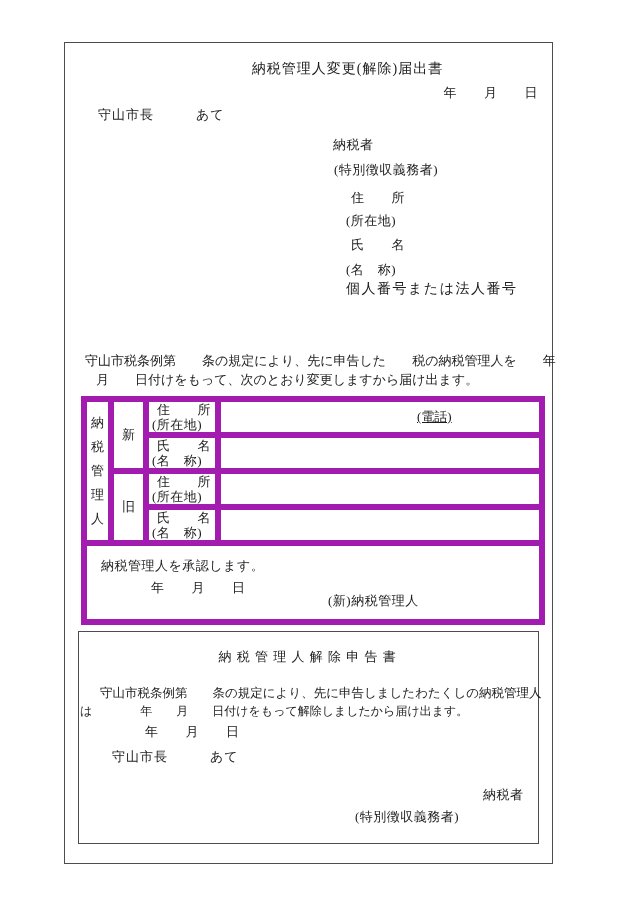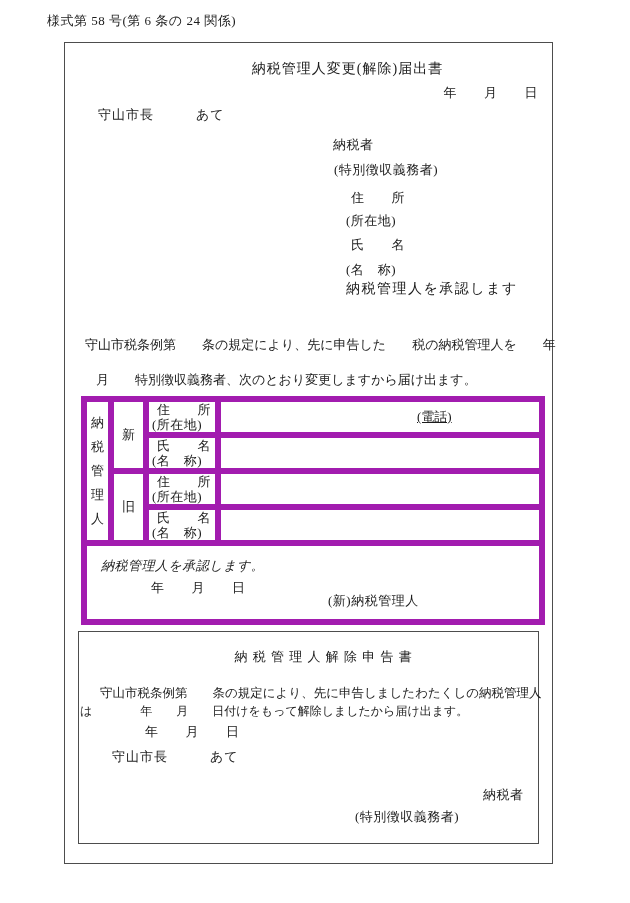--- a/index.html
+++ b/index.html
@@ -26,74 +26,73 @@
   .addr1  { left:98px; top:107px; letter-spacing:1px; }
 
   .tp-main   { left:333px; top:137px; }
   .tp-sub    { left:334px; top:162px; }
   .tp-addr   { left:351px; top:190px; }
   .tp-addr2  { left:346px; top:213px; }
   .tp-name   { left:351px; top:237px; }
   .tp-name2  { left:346px; top:262px; }
   .tp-num    { left:346px; top:281px; font-size:14px; letter-spacing:1.5px; }
 
-  .body1a { left:85px; top:337px; letter-spacing:0; }
+  .body1a { left:85px; top:353px; letter-spacing:0; }
   .body1b { left:96px; top:372px; letter-spacing:0; }
 
   .form-table {
     position:absolute; left:81px; top:396px; width:458px;
     border-collapse:collapse; table-layout:fixed;
   }
   .form-table td { border:6px solid #a21caf; padding:0; font-size:13px; vertical-align:middle; }
   .v-cell div {
     width:16px; margin:0 auto; line-height:24px; text-align:center;
     word-break:break-all; font-size:13px; letter-spacing:0;
   }
   .gen-cell { text-align:center; font-size:13px; }
   .field-cell div { line-height:15px; letter-spacing:0.5px; }
   .field-cell .f1 { padding-left:8px; }
   .field-cell .f2 { padding-left:3px; }
   .tel-cell { padding-left:196px !important; vertical-align:middle;text-decoration:underline; }
   .approval-cell { position:relative; }
   .approval-cell .abs2 { position:absolute; white-space:pre; font-size:13px; letter-spacing:0.5px; }
-  .ap1 { left:14px; top:11px;font-style:italic; }
+  .ap1 { left:14px; top:11px; }
   .ap2 { left:64px; top:33px; }
   .ap3 { left:241px; top:46px; }
 
-  .title2 { left:94px; top:649px; width:459px; text-align:center; font-size:13px; letter-spacing:1px; }
+  .title2 { left:78px; top:649px; width:459px; text-align:center; font-size:13px; letter-spacing:1px; }
   .body2a { left:100px; top:685px; font-size:12.5px; letter-spacing:0; }
   .body2b { left:80px;  top:703px; font-size:12px; letter-spacing:0; }
   .date2  { left:145px; top:724px; }
   .addr2  { left:112px; top:749px; letter-spacing:1px; }
   .signer1 { left:483px; top:787px; }
   .signer2 { left:355px; top:809px; }
 </style>
 </head>
 <body>
 
 <div class="page">
 
-  <div class="abs form-note">様式第 58 号(第 6 条の 24 関係)</div>
 
   <div class="outer-box"></div>
 
   <div class="abs title1">納税管理人変更(解除)届出書</div>
   <div class="abs date1">年　　月　　日</div>
   <div class="abs addr1">守山市長　　　あて</div>
 
   <div class="abs tp-main">納税者</div>
   <div class="abs tp-sub">(特別徴収義務者)</div>
   <div class="abs tp-addr">住　　所</div>
   <div class="abs tp-addr2">(所在地)</div>
   <div class="abs tp-name">氏　　名</div>
   <div class="abs tp-name2">(名　称)</div>
-  <div class="abs tp-num">納税管理人を承認します</div>
+  <div class="abs tp-num">個人番号または法人番号</div>
 
   <div class="abs body1a">守山市税条例第　　条の規定により、先に申告した　　税の納税管理人を　　年</div>
-  <div class="abs body1b">月　　特別徴収義務者、次のとおり変更しますから届け出ます。</div>
+  <div class="abs body1b">月　　日付けをもって、次のとおり変更しますから届け出ます。</div>
 
   <table class="form-table">
     <colgroup>
       <col style="width:27px">
         <col style="width:35px">
         <col style="width:72px">
         <col style="width:324px">
     </colgroup>
     <tbody>
       <tr style="height:31px">

